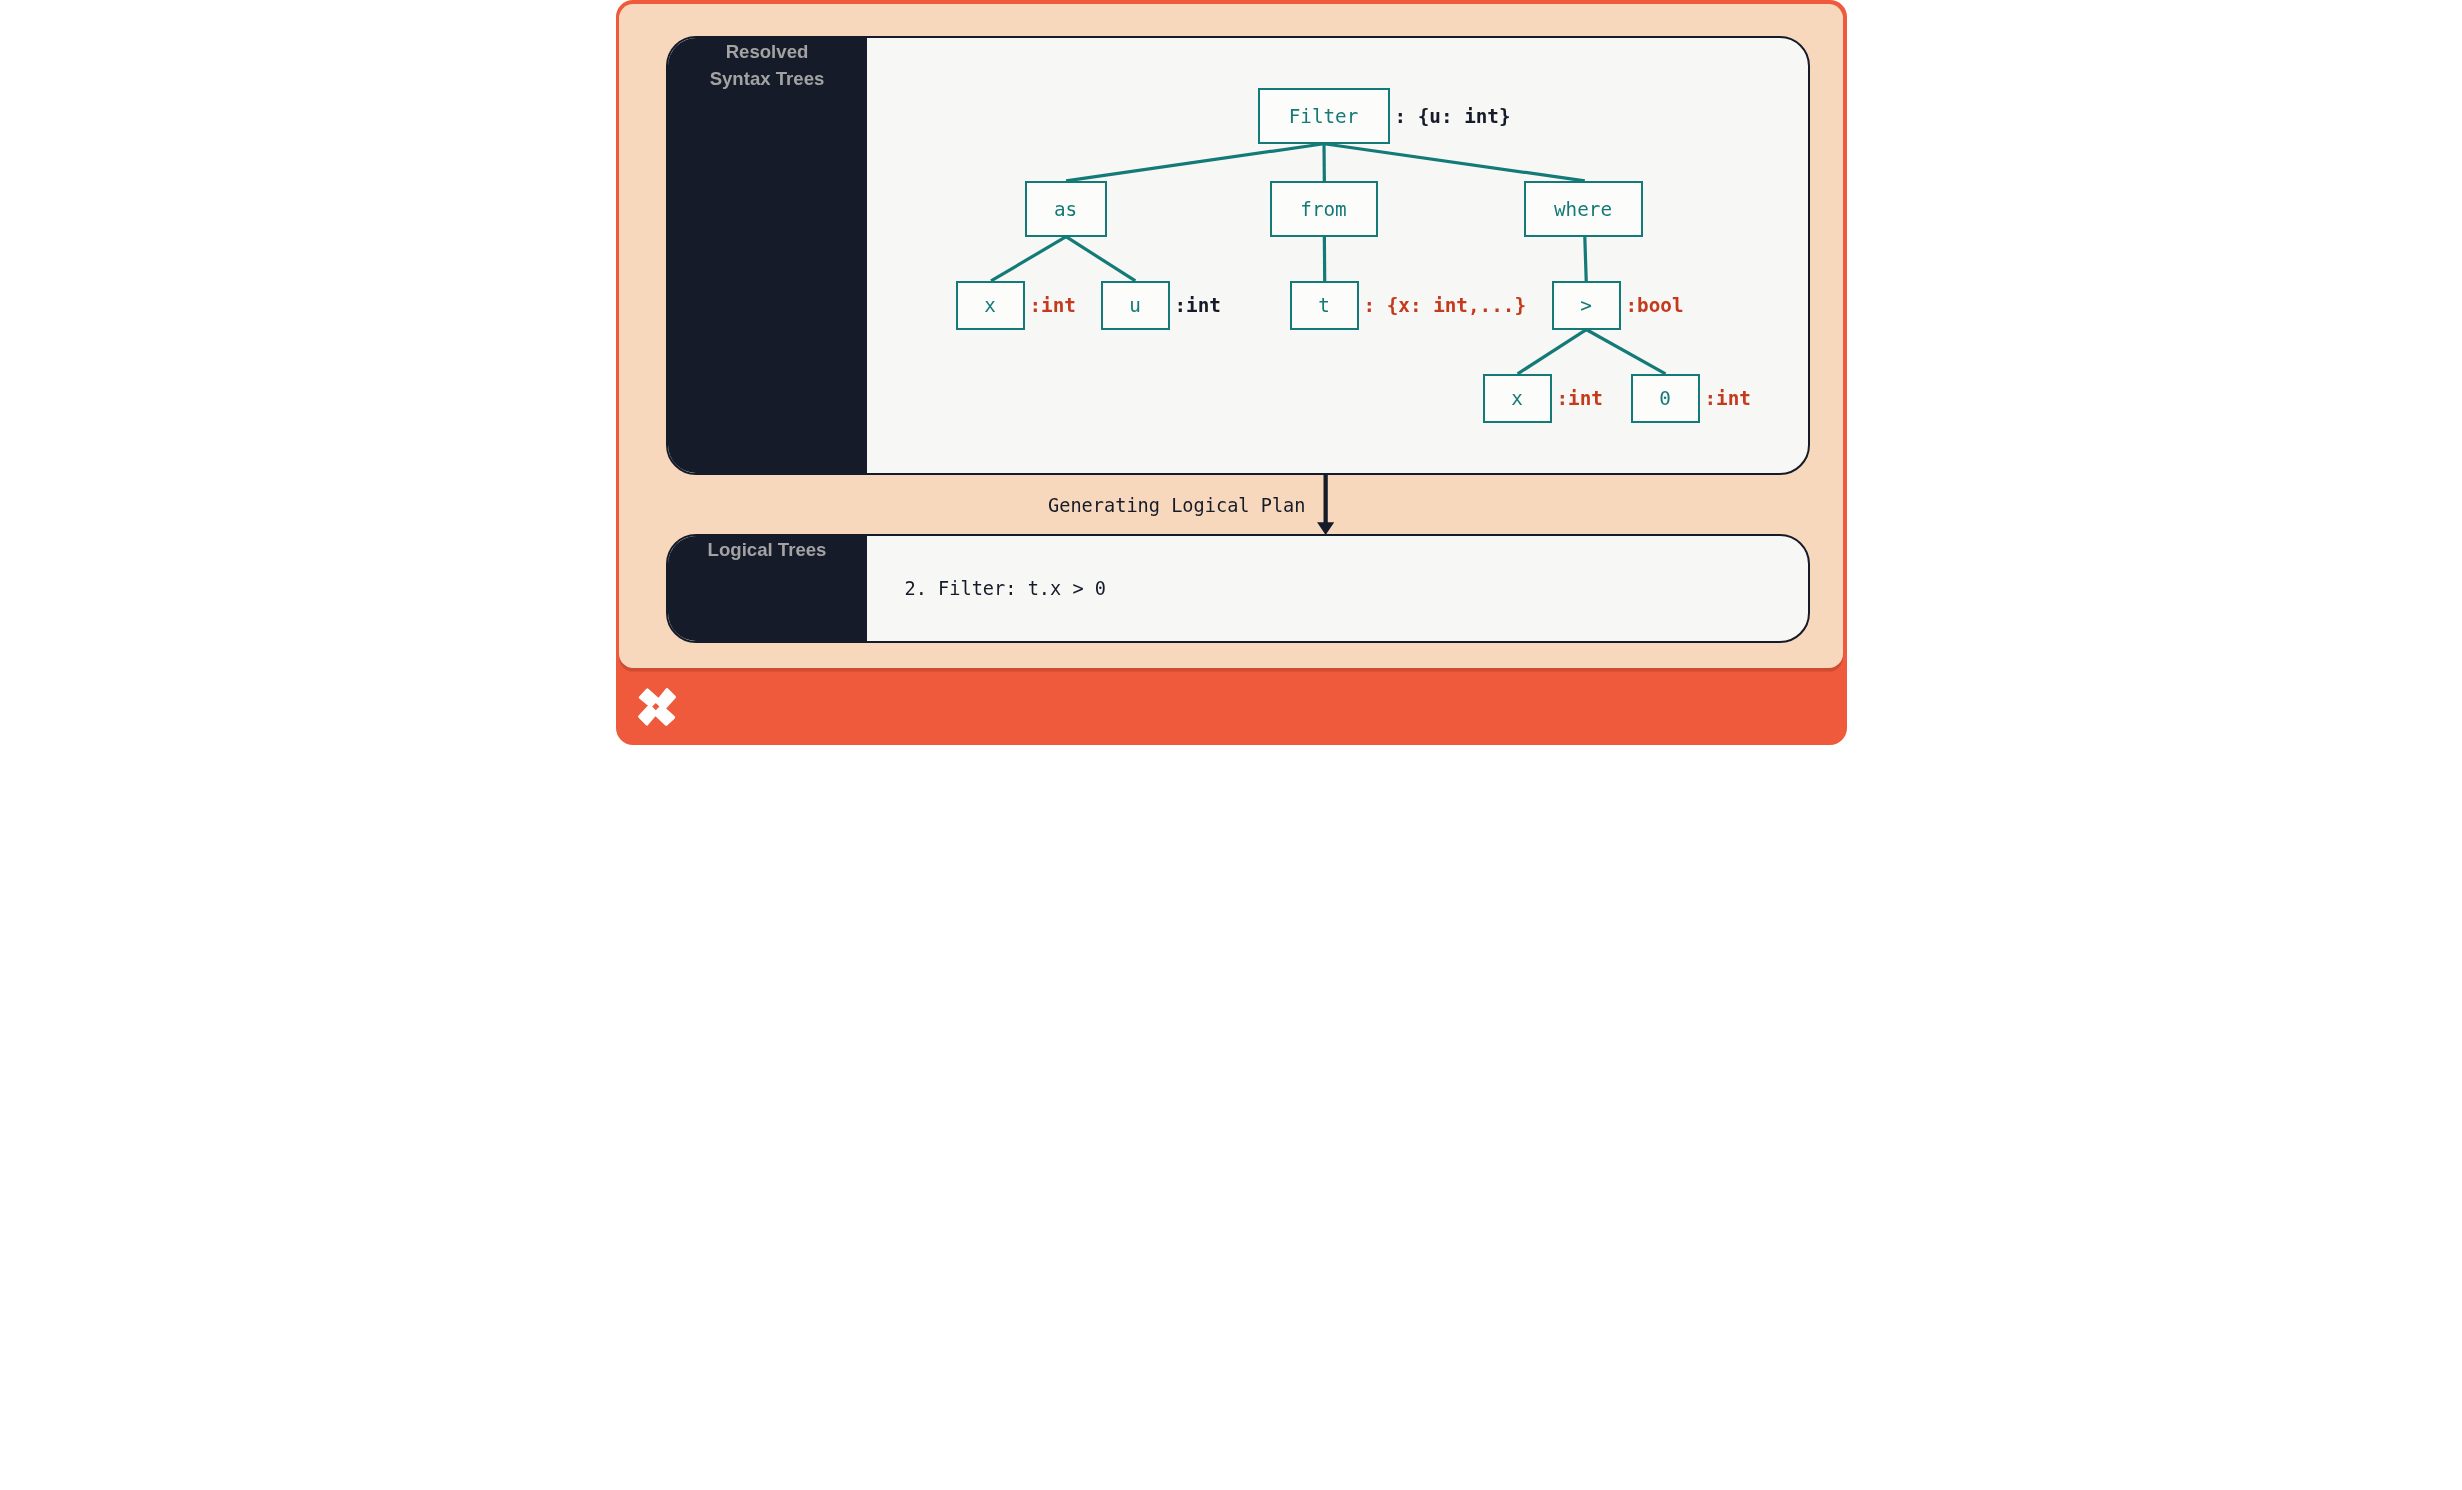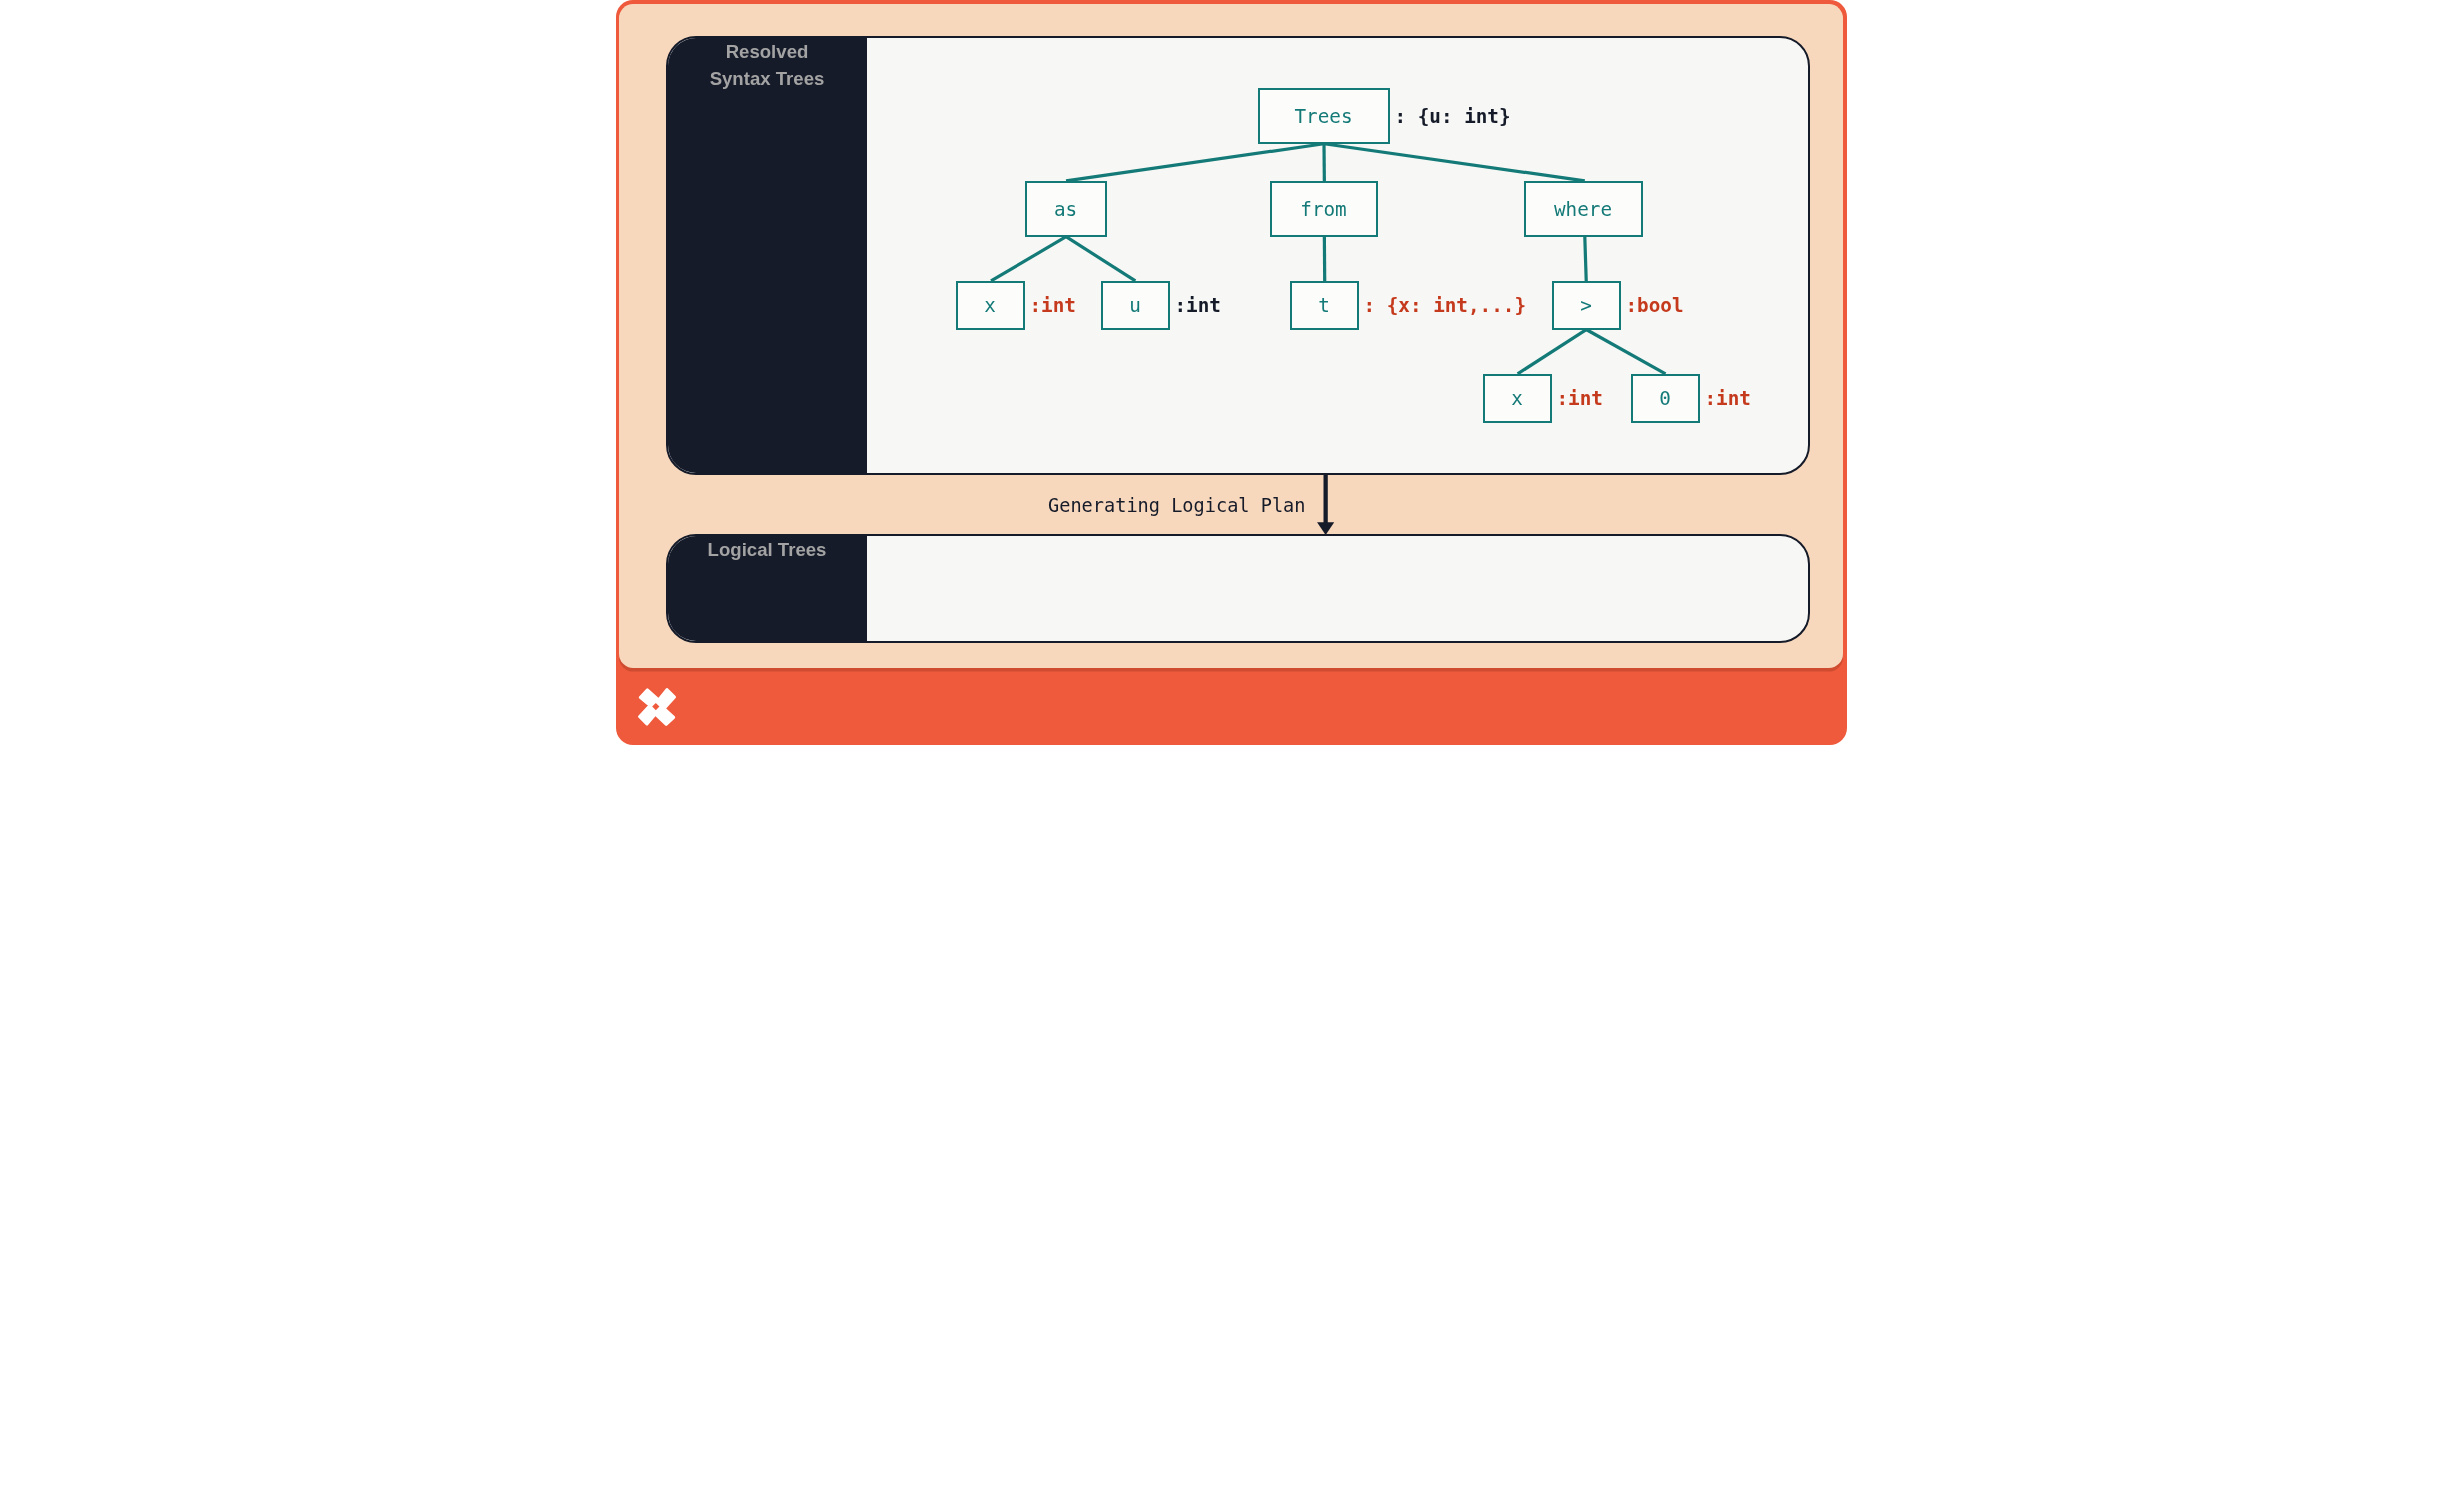--- a/index.html
+++ b/index.html
@@ -109,21 +109,21 @@
           <line x1="278.5" y1="278" x2="173.5" y2="340"></line>
           <line x1="278.5" y1="278" x2="375.5" y2="340"></line>
           <line x1="640" y1="278" x2="640.5" y2="340"></line>
           <line x1="1004.5" y1="278" x2="1006.5" y2="340"></line>
           <line x1="1006.5" y1="408" x2="910.5" y2="470"></line>
           <line x1="1006.5" y1="408" x2="1117.5" y2="470"></line>
         </g>
       </svg>
 
       <div class="node node-select">
-        <span class="box">Trees</span>
+        <span class="box">Filter</span>
         <span class="ann dark">: {u: int}</span>
       </div>
       <div class="node node-as">
         <span class="box">as</span>
       </div>
       <div class="node node-from">
         <span class="box">from</span>
       </div>
       <div class="node node-where">
         <span class="box">where</span>
@@ -159,20 +159,21 @@
   <svg class="arrow-svg" width="43" height="60" viewBox="0 0 60 84">
     <line x1="33" y1="0" x2="33" y2="72" stroke="#161b2a" stroke-width="6"></line>
     <polygon points="21,66 45,66 33,84" fill="#161b2a"></polygon>
   </svg>
 
   <div class="panel panel-plan">
     <div class="sidebar">
       <span>Logical Trees</span>
     </div>
     <div class="plan-steps">
+      <span>2. Filter: t.x &gt; 0</span>
     </div>
   </div>
 
   <div class="footer">
     <svg class="footer-logo" width="40" height="40" viewBox="0 0 100 100">
       <path d="M54,32 L75,6 L94,25 L68,54 L92,76 L73,94 L46,68 L25,93 L6,74 L32,46 L8,26 L26,7 Z" fill="#ffffff" stroke="#ffffff" stroke-width="7" stroke-linejoin="round"></path>
       <path d="M47,40 L56,49 L47,58 L38,49 Z" fill="#ee5a3b"></path>
     </svg>
   </div>
 </div>

